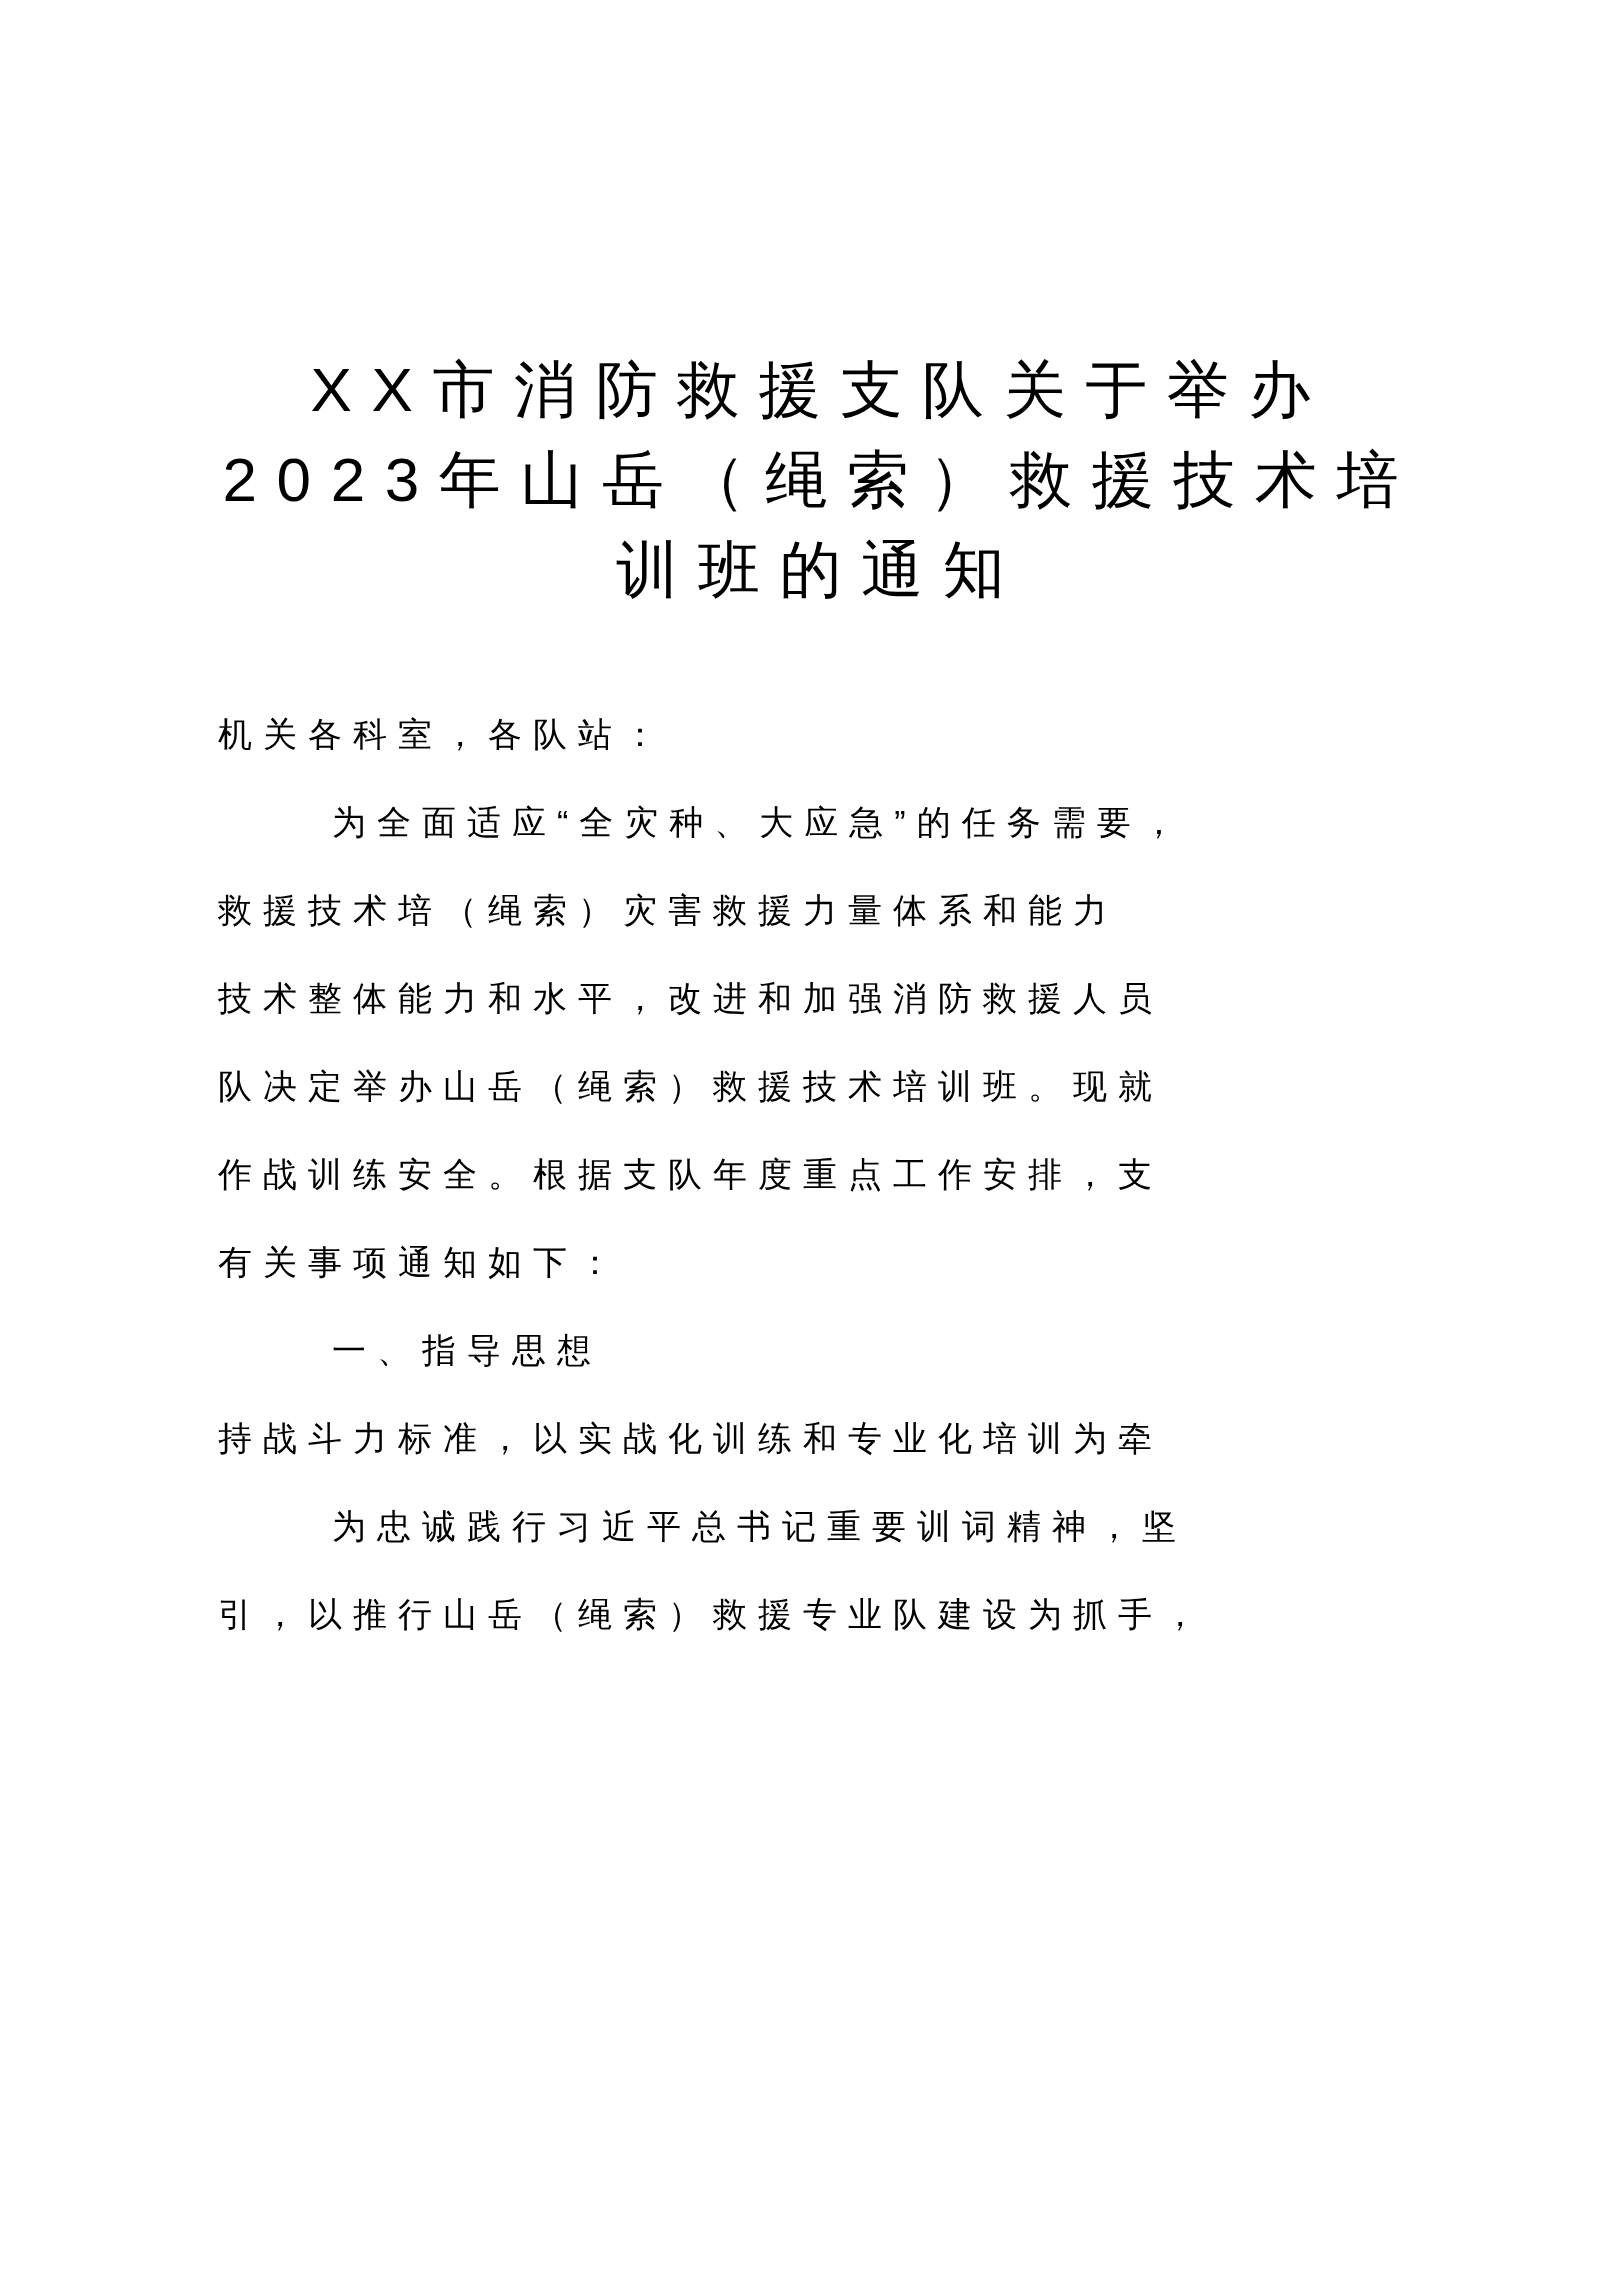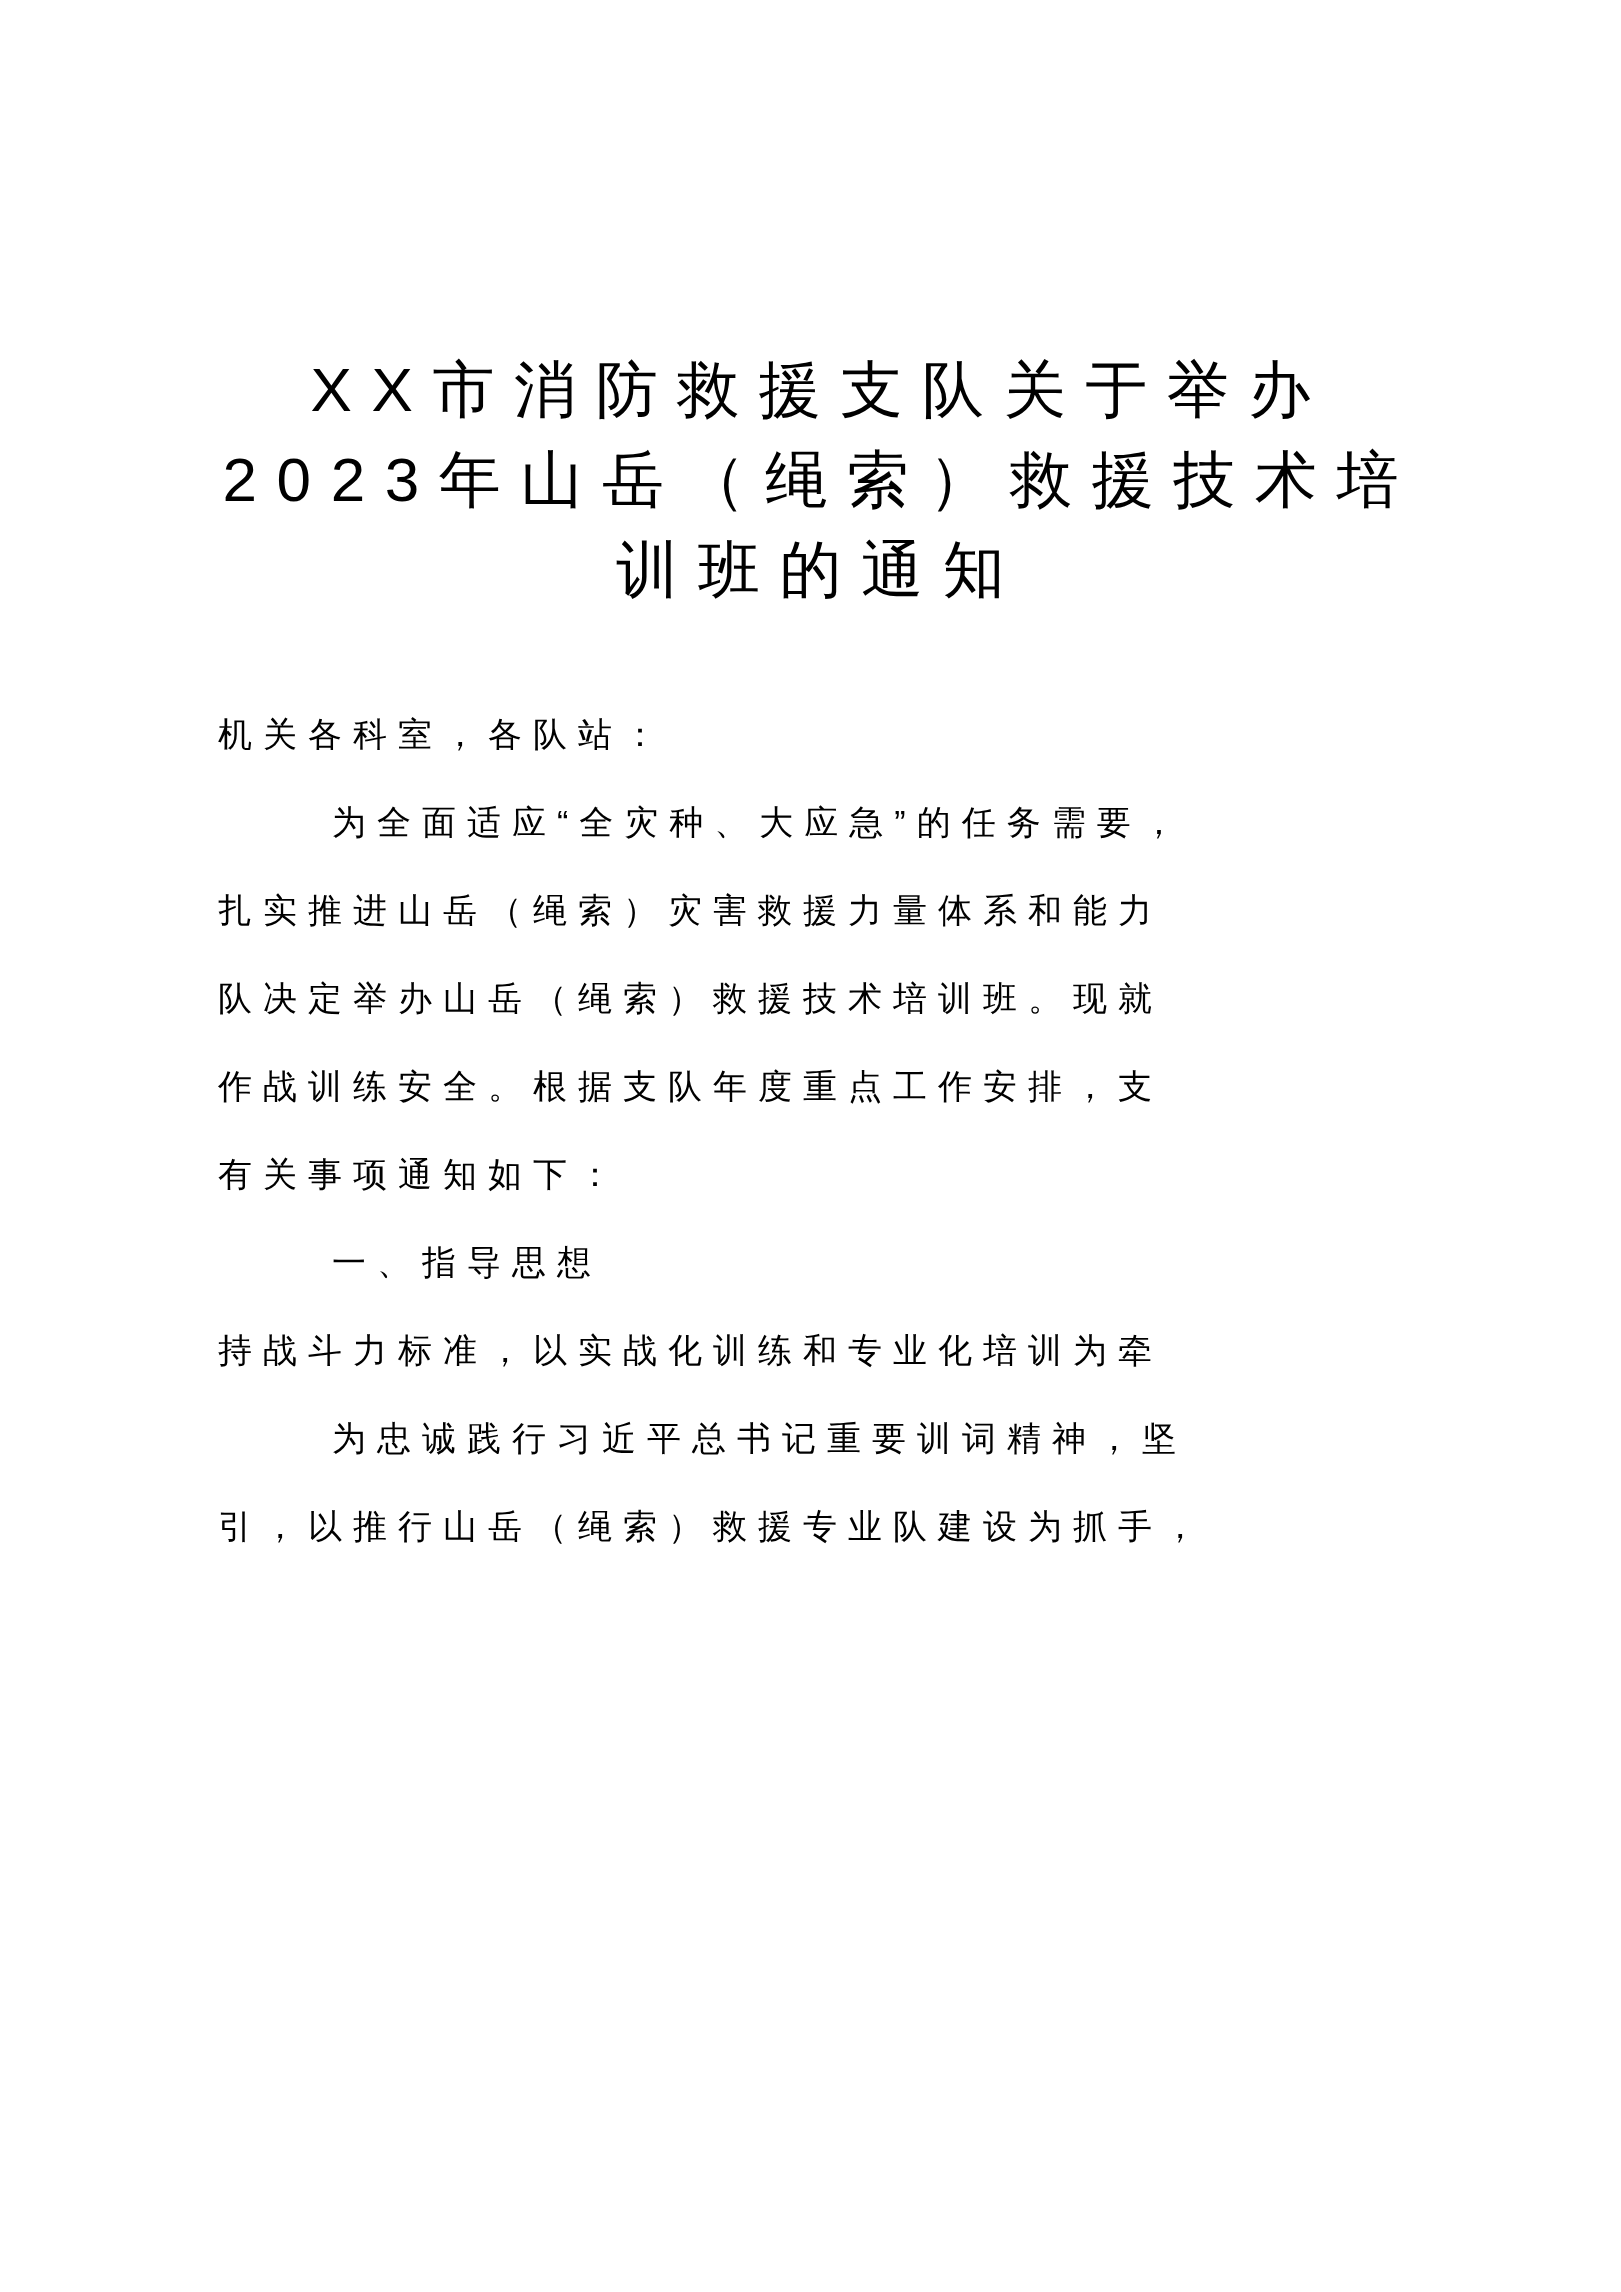--- a/index.html
+++ b/index.html
@@ -57,21 +57,22 @@
 
 <div class="page">
   <div class="title-block">
       <div class="title-line">XX市消防救援支队关于举办</div>
       <div class="title-line">2023年山岳（绳索）救援技术培</div>
       <div class="title-line">训班的通知</div>
     </div>
   <div class="body-block">
       <div class="line">机关各科室，各队站：</div>
       <div class="line indent">为全面适应“全灾种、大应急”的任务需要，</div>
-      <div class="line">扎实推进山岳（绳索）灾害救援力量体系和能力</div>
+      <div class="line">救援技术培（绳索）灾害救援力量体系和能力</div>
+      <div class="line">技术整体能力和水平，改进和加强消防救援人员</div>
       <div class="line">队决定举办山岳（绳索）救援技术培训班。现就</div>
       <div class="line">作战训练安全。根据支队年度重点工作安排，支</div>
       <div class="line">有关事项通知如下：</div>
       <div class="line heading indent">一、指导思想</div>
       <div class="line">持战斗力标准，以实战化训练和专业化培训为牵</div>
       <div class="line indent">为忠诚践行习近平总书记重要训词精神，坚</div>
       <div class="line">引，以推行山岳（绳索）救援专业队建设为抓手，</div>
     </div>
 </div>
 

